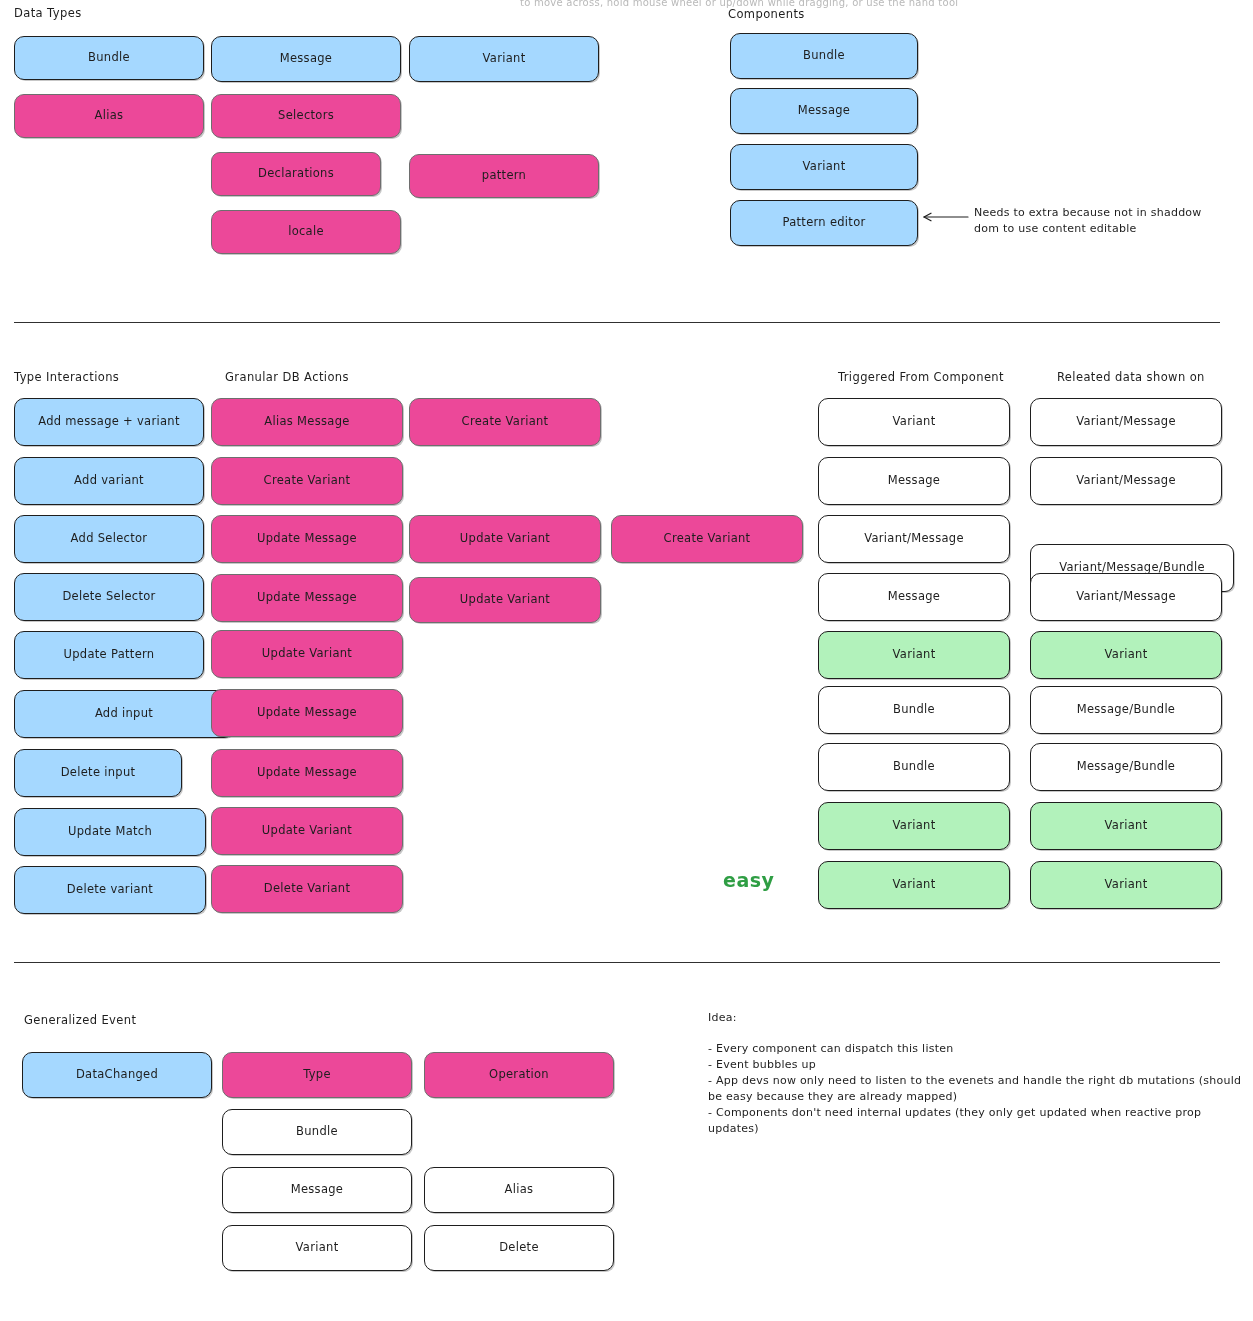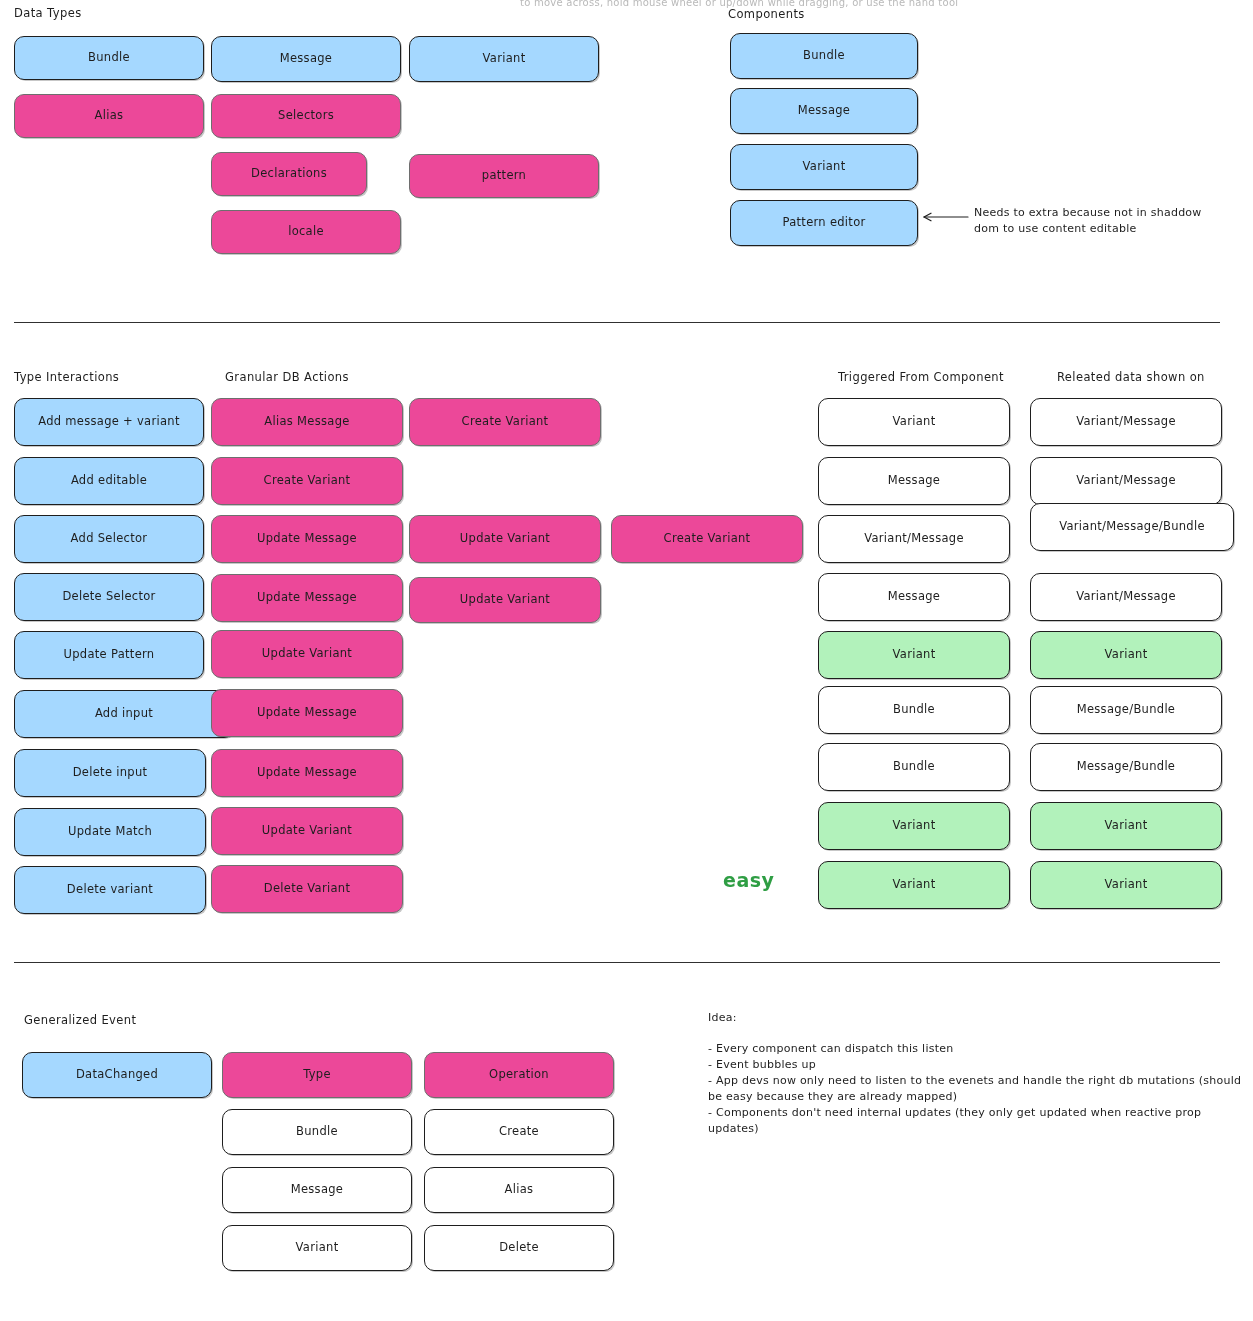--- a/index.html
+++ b/index.html
@@ -92,21 +92,21 @@
 
   <div class="note top-clip" style="left:520px; top:-4px; width:450px;">to move across, hold mouse wheel or up/down while dragging, or use the hand tool</div>
 
   <div class="section-label" style="left:14px; top:6px;">Data Types</div>
 
   <div class="node blue" style="left:14px; top:36px; width:190px; height:44px;">Bundle</div>
   <div class="node gray" style="left:14px; top:94px; width:190px; height:44px;">Alias</div>
 
   <div class="node blue" style="left:211px; top:36px; width:190px; height:46px;">Message</div>
   <div class="node gray" style="left:211px; top:94px; width:190px; height:44px;">Selectors</div>
-  <div class="node gray" style="left:211px; top:152px; width:156px; height:44px;">Declarations</div>
+  <div class="node gray" style="left:211px; top:152px; width:170px; height:44px;border-radius:9px;">Declarations</div>
   <div class="node gray" style="left:211px; top:210px; width:190px; height:44px;">locale</div>
 
   <div class="node blue" style="left:409px; top:36px; width:190px; height:46px;">Variant</div>
   <div class="node gray" style="left:409px; top:154px; width:190px; height:44px;">pattern</div>
 
   <div class="section-label" style="left:728px; top:7px;">Components</div>
 
   <div class="node blue" style="left:730px; top:33px; width:188px; height:46px;">Bundle</div>
   <div class="node blue" style="left:730px; top:88px; width:188px; height:46px;">Message</div>
   <div class="node blue" style="left:730px; top:144px; width:188px; height:46px;">Variant</div>
@@ -127,49 +127,49 @@
   <div class="section-label" style="left:225px; top:370px;">Granular DB Actions</div>
   <div class="section-label" style="left:838px; top:370px;">Triggered From Component</div>
   <div class="section-label" style="left:1057px; top:370px;">Releated data shown on</div>
 
   <div class="node blue" style="left:14px; top:398px; width:190px; height:48px;">Add message + variant</div>
   <div class="node gray" style="left:211px; top:398px; width:192px; height:48px;">Alias Message</div>
   <div class="node gray" style="left:409px; top:398px; width:192px; height:48px;">Create Variant</div>
   <div class="node white" style="left:818px; top:398px; width:192px; height:48px;">Variant</div>
   <div class="node white" style="left:1030px; top:398px; width:192px; height:48px;">Variant/Message</div>
 
-  <div class="node blue" style="left:14px; top:457px; width:190px; height:48px;">Add editable</div>
+  <div class="node blue" style="left:14px; top:457px; width:190px; height:48px;">Add variant</div>
   <div class="node gray" style="left:211px; top:457px; width:192px; height:48px;">Create Variant</div>
   <div class="node white" style="left:818px; top:457px; width:192px; height:48px;">Message</div>
   <div class="node white" style="left:1030px; top:457px; width:192px; height:48px;">Variant/Message</div>
 
   <div class="node blue" style="left:14px; top:515px; width:190px; height:48px;">Add Selector</div>
   <div class="node gray" style="left:211px; top:515px; width:192px; height:48px;">Update Message</div>
   <div class="node gray" style="left:409px; top:515px; width:192px; height:48px;">Update Variant</div>
   <div class="node gray" style="left:611px; top:515px; width:192px; height:48px;">Create Variant</div>
   <div class="node white" style="left:818px; top:515px; width:192px; height:48px;">Variant/Message</div>
-  <div class="node white" style="left:1030px; top:503px; width:204px; height:48px;">Variant/Message/Bundle</div>
+  <div class="node white" style="left:1030px; top:544px; width:204px; height:48px;border-radius:9px;">Variant/Message/Bundle</div>
 
   <div class="node blue" style="left:14px; top:573px; width:190px; height:48px;">Delete Selector</div>
   <div class="node gray" style="left:211px; top:574px; width:192px; height:48px;">Update Message</div>
   <div class="node gray" style="left:409px; top:577px; width:192px; height:46px;">Update Variant</div>
   <div class="node white" style="left:818px; top:573px; width:192px; height:48px;">Message</div>
   <div class="node white" style="left:1030px; top:573px; width:192px; height:48px;">Variant/Message</div>
 
   <div class="node blue" style="left:14px; top:631px; width:190px; height:48px;">Update Pattern</div>
   <div class="node gray" style="left:211px; top:630px; width:192px; height:48px;">Update Variant</div>
   <div class="node green" style="left:818px; top:631px; width:192px; height:48px;">Variant</div>
   <div class="node green" style="left:1030px; top:631px; width:192px; height:48px;">Variant</div>
 
   <div class="node blue" style="left:14px; top:690px; width:220px; height:48px;">Add input</div>
   <div class="node gray" style="left:211px; top:689px; width:192px; height:48px;">Update Message</div>
   <div class="node white" style="left:818px; top:686px; width:192px; height:48px;">Bundle</div>
   <div class="node white" style="left:1030px; top:686px; width:192px; height:48px;">Message/Bundle</div>
 
-  <div class="node blue" style="left:14px; top:749px; width:192px; height:48px;">Delete input</div>
+  <div class="node blue" style="left:14px; top:749px; width:168px; height:48px;">Delete input</div>
   <div class="node gray" style="left:211px; top:749px; width:192px; height:48px;">Update Message</div>
   <div class="node white" style="left:818px; top:743px; width:192px; height:48px;">Bundle</div>
   <div class="node white" style="left:1030px; top:743px; width:192px; height:48px;">Message/Bundle</div>
 
   <div class="node blue" style="left:14px; top:808px; width:192px; height:48px;">Update Match</div>
   <div class="node gray" style="left:211px; top:807px; width:192px; height:48px;">Update Variant</div>
   <div class="node green" style="left:818px; top:802px; width:192px; height:48px;">Variant</div>
   <div class="node green" style="left:1030px; top:802px; width:192px; height:48px;">Variant</div>
 
   <div class="node blue" style="left:14px; top:866px; width:192px; height:48px;">Delete variant</div>
@@ -184,21 +184,20 @@
   <div class="section-label" style="left:24px; top:1013px;">Generalized Event</div>
 
   <div class="node blue" style="left:22px; top:1052px; width:190px; height:46px;">DataChanged</div>
 
   <div class="node gray" style="left:222px; top:1052px; width:190px; height:46px;">Type</div>
   <div class="node white" style="left:222px; top:1109px; width:190px; height:46px;">Bundle</div>
   <div class="node white" style="left:222px; top:1167px; width:190px; height:46px;">Message</div>
   <div class="node white" style="left:222px; top:1225px; width:190px; height:46px;">Variant</div>
 
   <div class="node gray" style="left:424px; top:1052px; width:190px; height:46px;">Operation</div>
-  <div class="node white" style="left:424px; top:1109px; width:190px; height:46px;">Create</div>
   <div class="node white" style="left:424px; top:1167px; width:190px; height:46px;">Alias</div>
   <div class="node white" style="left:424px; top:1225px; width:190px; height:46px;">Delete</div>
 
   <div class="note" style="left:708px; top:1010px;">Idea:</div>
   <div class="note" style="left:708px; top:1041px; width:530px;">- Every component can dispatch this listen</div>
   <div class="note" style="left:708px; top:1073px; width:535px;">- App devs now only need to listen to the evenets and handle the right db mutations (should
 be easy because they are already mapped)</div>
   <div class="note" style="left:708px; top:1057px; width:530px;">- Event bubbles up</div>
   <div class="note" style="left:708px; top:1105px; width:535px;">- Components don't need internal updates (they only get updated when reactive prop updates)</div>
 

